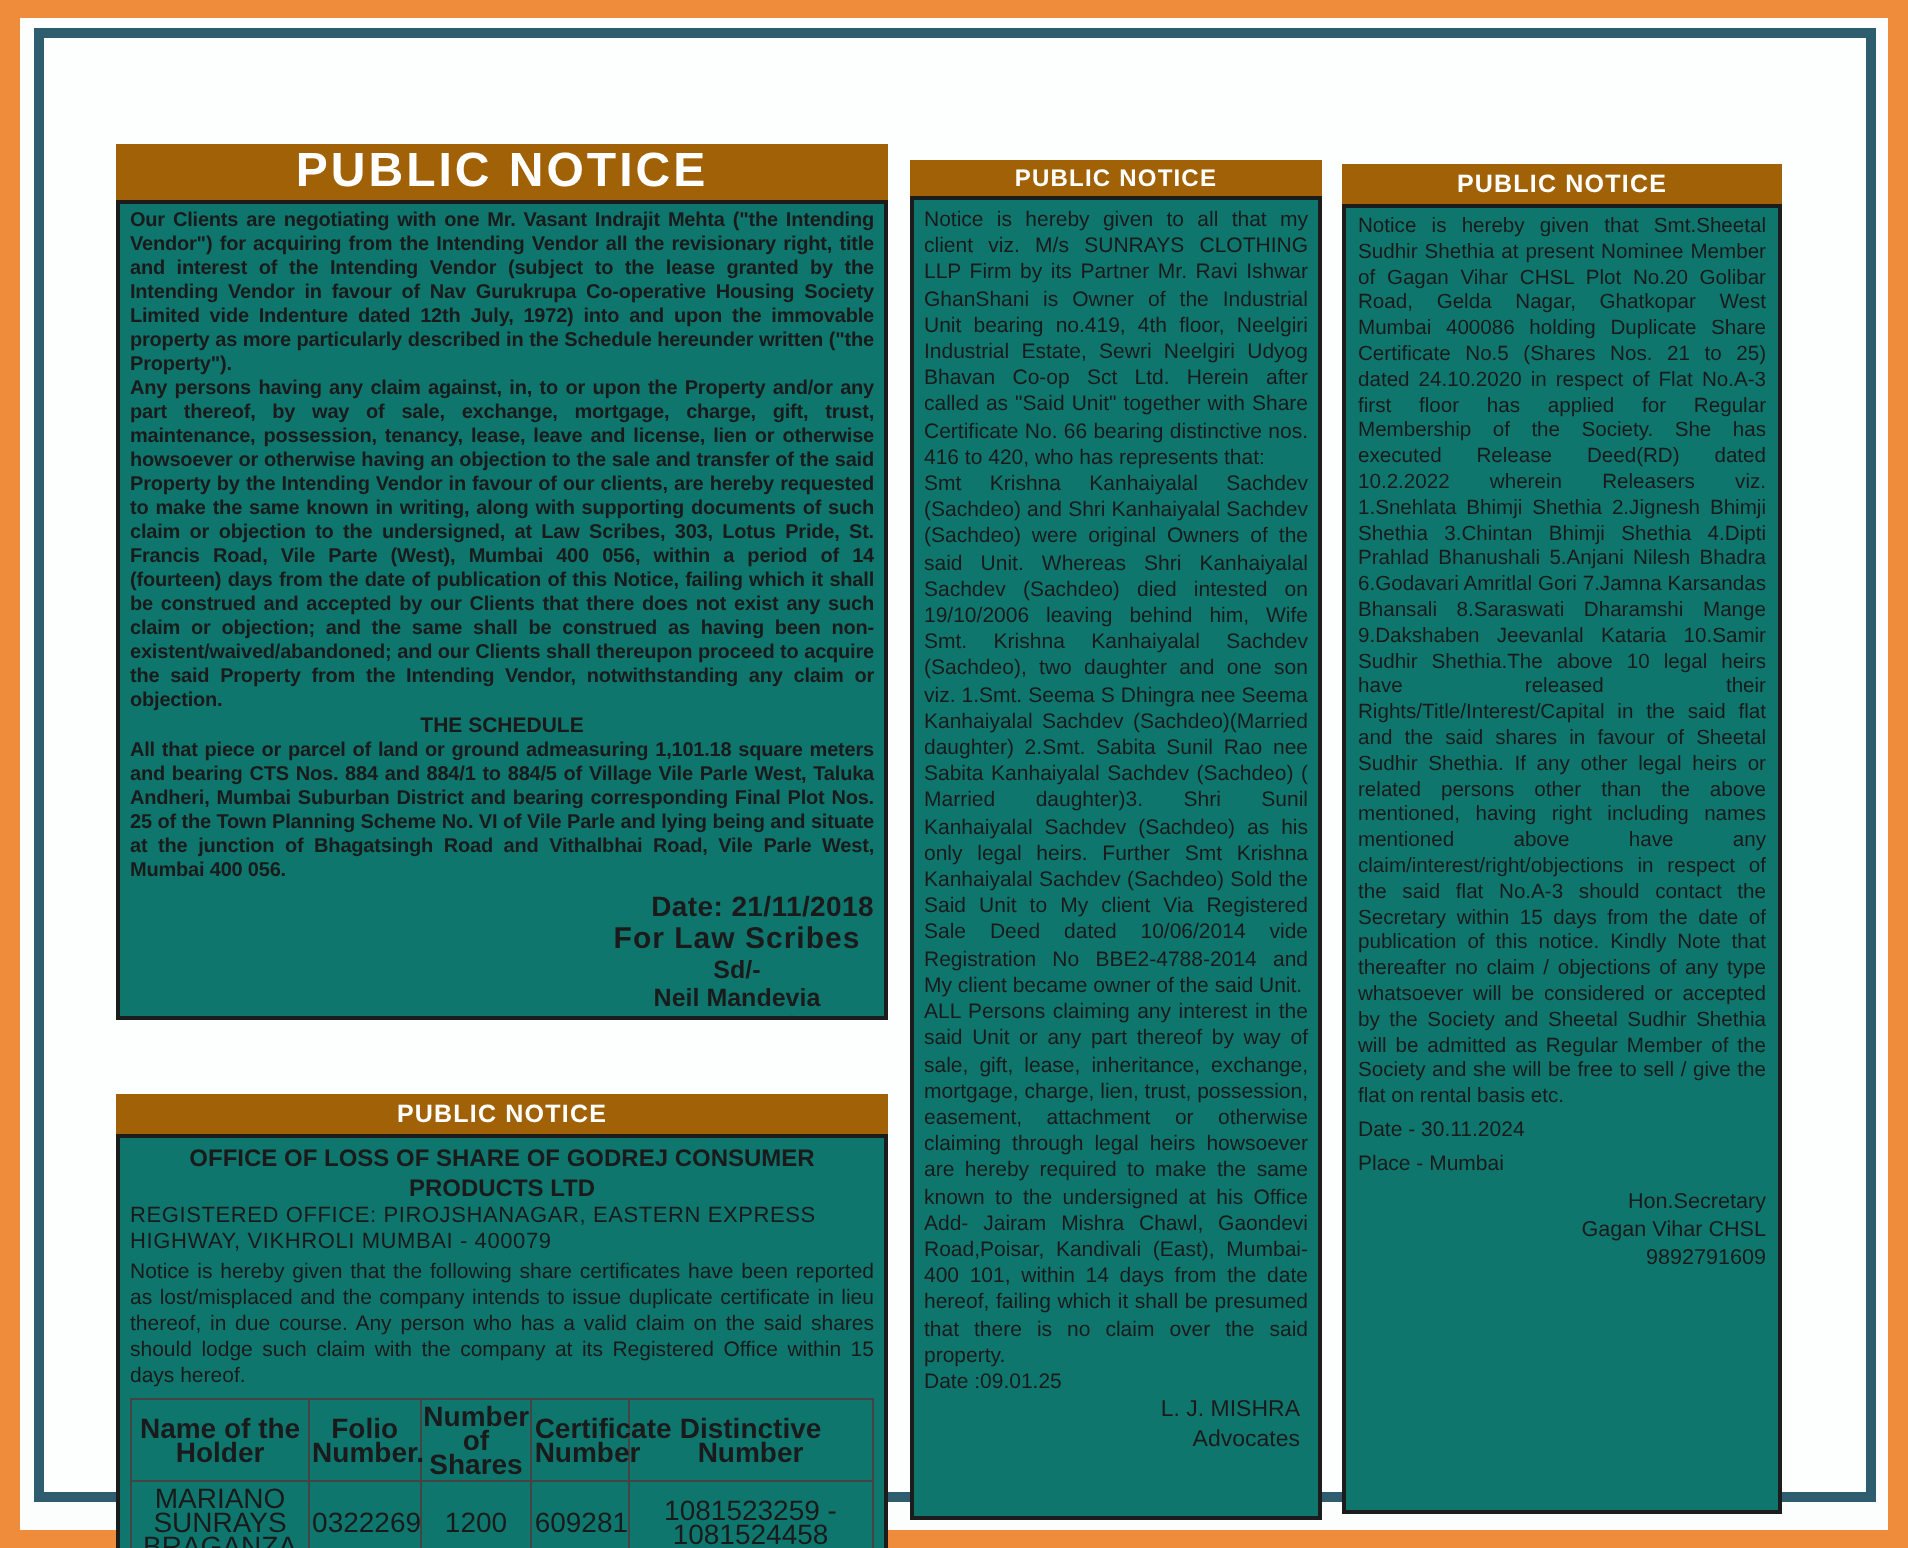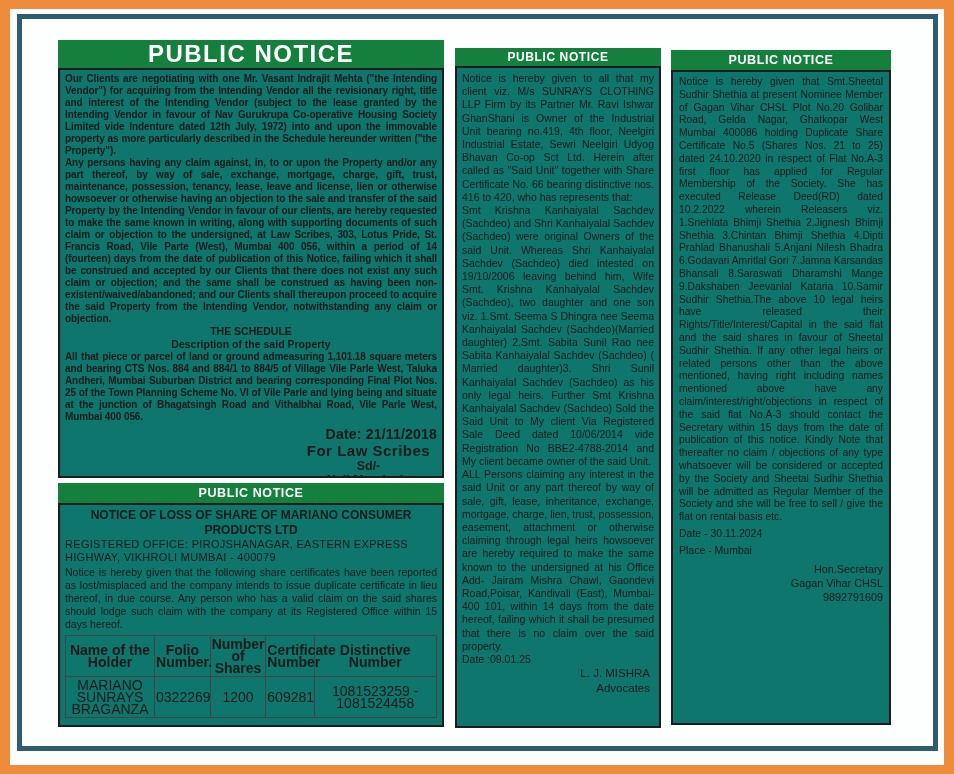--- a/index.html
+++ b/index.html
@@ -11,21 +11,21 @@
   }
   .white-mat{position:absolute;left:10px;top:9px;right:10px;bottom:9px;background:#fcfdfd;}
   .teal-frame{position:absolute;left:17px;top:14px;right:16px;bottom:23px;border:5px solid #2e5d70;background:#fdfefe;}
   .content{position:absolute;left:0;top:0;right:0;bottom:0;}
 
   .col{position:absolute;}
   .col-left{left:58px;top:40px;width:386px;}
   .col-mid{left:455px;top:48px;width:206px;}
   .col-right{left:671px;top:50px;width:220px;}
 
-  .bar{background:#15803d;color:#fff;text-align:center;font-weight:bold;}
+  .bar{background:#a16207;color:#fff;text-align:center;font-weight:bold;margin-top:32px;}
   .bar-big{height:28px;line-height:28px;font-size:24px;letter-spacing:1.5px;}
   .bar-sm{height:20px;line-height:20px;font-size:12.5px;letter-spacing:.6px;}
   .bar-xs{height:18px;line-height:18px;font-size:12px;letter-spacing:.6px;}
 
   .box{border:2px solid #1c1c1c;background:#0f766e;box-sizing:border-box;overflow:hidden;}
 
   
   .n1-box{height:410px;padding:3px 5px;}
   .n1-text{font-size:10px;line-height:12px;font-weight:bold;text-align:justify;letter-spacing:-0.1px;}
   .center-b{text-align:center;font-weight:bold;font-size:10.5px;line-height:13px;}
@@ -66,38 +66,37 @@
 
 <div class="content">
 
   <div class="col col-left">
 
     <div class="bar bar-big">PUBLIC NOTICE</div>
     <div class="box n1-box">
       <div class="n1-text">Our Clients are negotiating with one Mr. Vasant Indrajit Mehta ("the Intending Vendor") for acquiring from the Intending Vendor all the revisionary right, title and interest of the Intending Vendor (subject to the lease granted by the Intending Vendor in favour of Nav Gurukrupa Co-operative Housing Society Limited vide Indenture dated 12th July, 1972) into and upon the immovable property as more particularly described in the Schedule hereunder written ("the Property").</div>
       <div class="n1-text">Any persons having any claim against, in, to or upon the Property and/or any part thereof, by way of sale, exchange, mortgage, charge, gift, trust, maintenance, possession, tenancy, lease, leave and license, lien or otherwise howsoever or otherwise having an objection to the sale and transfer of the said Property by the Intending Vendor in favour of our clients, are hereby requested to make the same known in writing, along with supporting documents of such claim or objection to the undersigned, at Law Scribes, 303, Lotus Pride, St. Francis Road, Vile Parte (West), Mumbai 400 056, within a period of 14 (fourteen) days from the date of publication of this Notice, failing which it shall be construed and accepted by our Clients that there does not exist any such claim or objection; and the same shall be construed as having been non-existent/waived/abandoned; and our Clients shall thereupon proceed to acquire the said Property from the Intending Vendor, notwithstanding any claim or objection.</div>
       <div class="center-b">THE SCHEDULE</div>
-      <div class="center-b">Description of the said Property</div>
       <div class="n1-text">All that piece or parcel of land or ground admeasuring 1,101.18 square meters and bearing CTS Nos. 884 and 884/1 to 884/5 of Village Vile Parle West, Taluka Andheri, Mumbai Suburban District and bearing corresponding Final Plot Nos. 25 of the Town Planning Scheme No. VI of Vile Parle and lying being and situate at the junction of Bhagatsingh Road and Vithalbhai Road, Vile Parle West, Mumbai 400 056.</div>
       <div class="n1-footer">
         <div class="n1-date">Date: 21/11/2018</div>
         <div class="n1-sign">
           <div class="l1">For Law Scribes</div>
           <div class="l2">Sd/-</div>
           <div class="l3">Neil Mandevia</div>
           <div class="l4">Advocate &amp; Solicitor.</div>
         </div>
       </div>
     </div>
 
     <div class="n2-gap"></div>
 
     <div class="bar bar-sm">PUBLIC NOTICE</div>
     <div class="box n2-box">
-      <div class="n2-title">NOTICE OF LOSS OF SHARE OF MARIANO CONSUMER PRODUCTS LTD</div>
+      <div class="n2-title">OFFICE OF LOSS OF SHARE OF GODREJ CONSUMER PRODUCTS LTD</div>
       <div class="n2-office">REGISTERED OFFICE: PIROJSHANAGAR, EASTERN EXPRESS HIGHWAY, VIKHROLI MUMBAI - 400079</div>
       <div class="n2-body">Notice is hereby given that the following share certificates have been reported as lost/misplaced and the company intends to issue duplicate certificate in lieu thereof, in due course. Any person who has a valid claim on the said shares should lodge such claim with the company at its Registered Office within 15 days hereof.</div>
       <table class="n2-table">
         <colgroup>
             <col style="width:24%">
             <col style="width:15%">
             <col style="width:15%">
             <col style="width:13%">
             <col style="width:33%">
           </colgroup>

